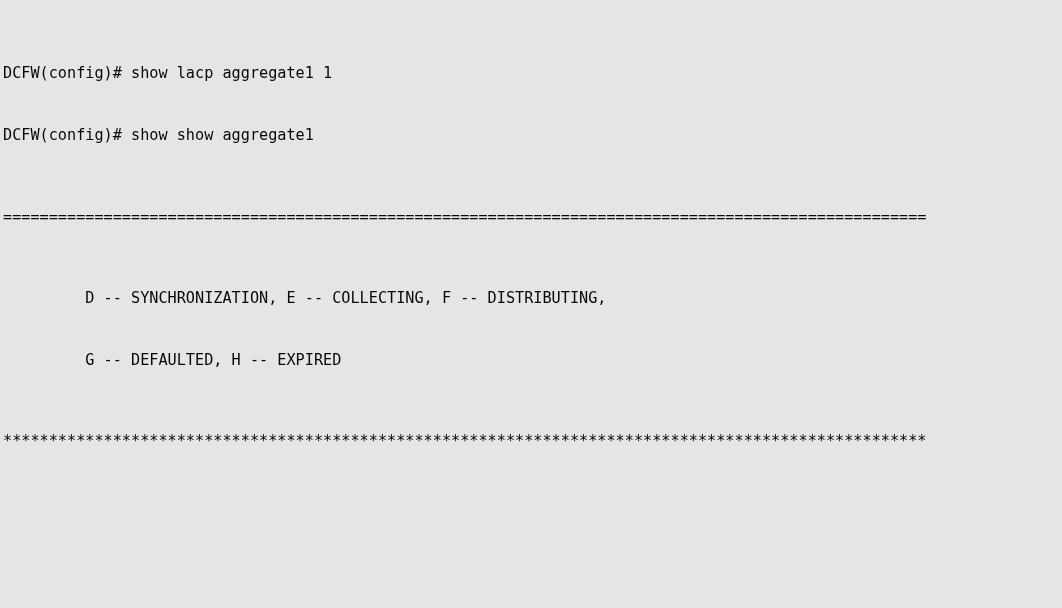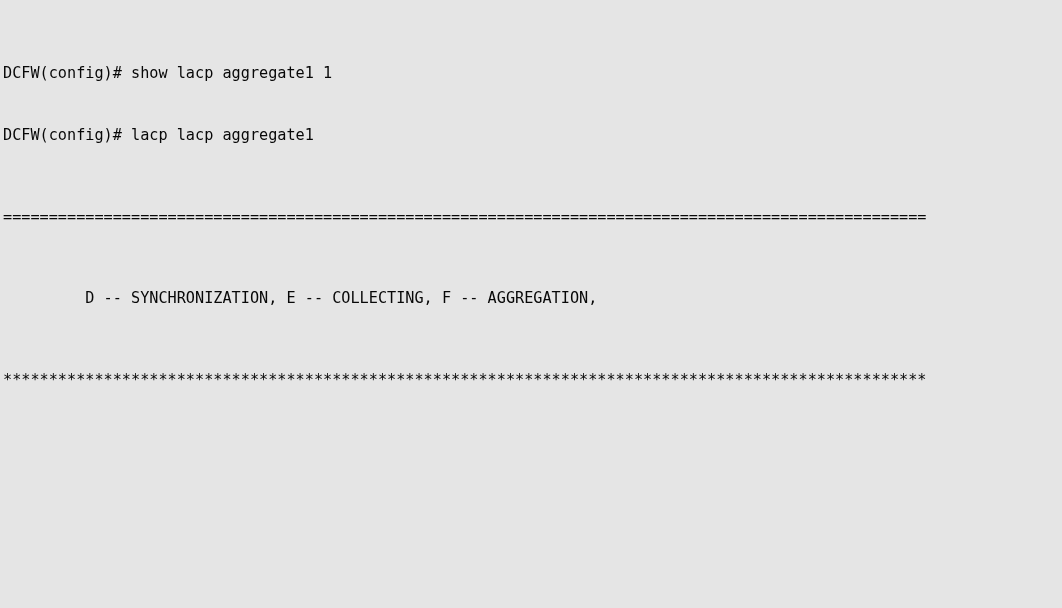--- a/index.html
+++ b/index.html
@@ -43,25 +43,26 @@
     letter-spacing: 0px;
   }
 </style>
 </head>
 <body>
 
 <div id="terminal">
   <div id="terminal-body">
 
     <span class="line">DCFW(config)# show lacp aggregate1 1</span>
-    <span class="line">DCFW(config)# lacp lacp aggregate1</span>
+    <span class="line">DCFW(config)# show show aggregate1</span>
 
     <span class="line rule">=====================================================================================================</span>
 
-    <span class="line">         D -- SYNCHRONIZATION, E -- COLLECTING, F -- AGGREGATION,</span>
+    <span class="line">         D -- SYNCHRONIZATION, E -- COLLECTING, F -- DISTRIBUTING,</span>
+    <span class="line">         G -- DEFAULTED, H -- EXPIRED</span>
 
     <span class="line rule">*****************************************************************************************************</span>
 
     
     
     
     
     
 
     

